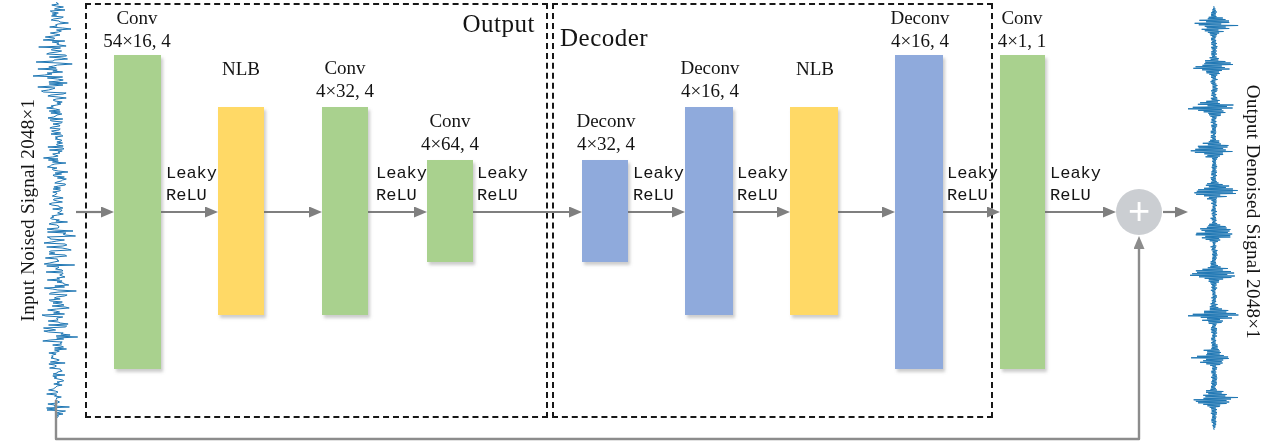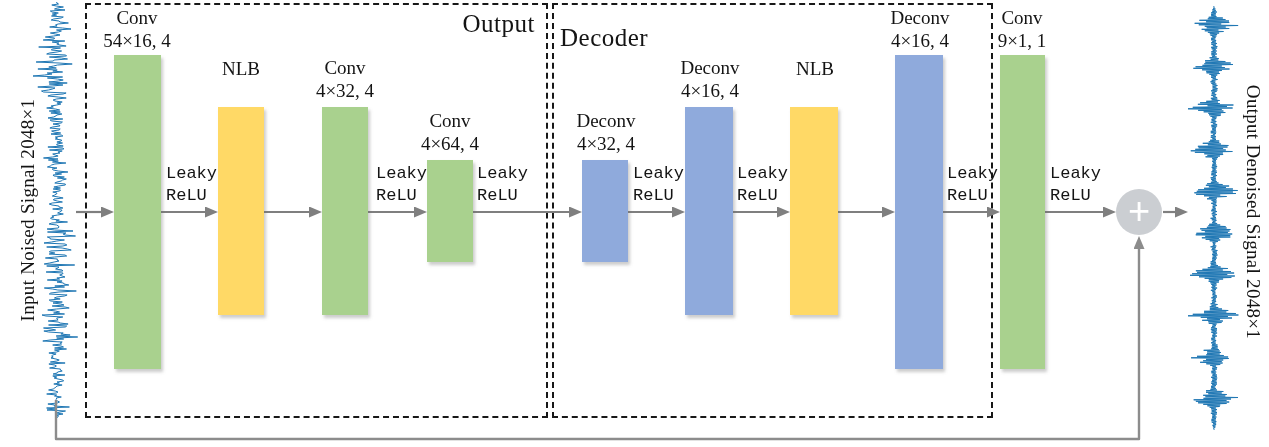--- a/index.html
+++ b/index.html
@@ -82,21 +82,21 @@
   <div class="block c-conv" style="left:1000px;top:55px;width:45px;height:314px"></div>
 
   <div class="blabel" style="left:137px;top:6px"><span>Conv</span><br><span>54×16, 4</span></div>
   <div class="blabel" style="left:241px;top:57px"><span>NLB</span></div>
   <div class="blabel" style="left:345px;top:56px"><span>Conv</span><br><span>4×32, 4</span></div>
   <div class="blabel" style="left:450px;top:109px"><span>Conv</span><br><span>4×64, 4</span></div>
   <div class="blabel" style="left:606px;top:109px"><span>Deconv</span><br><span>4×32, 4</span></div>
   <div class="blabel" style="left:710px;top:56px"><span>Deconv</span><br><span>4×16, 4</span></div>
   <div class="blabel" style="left:815px;top:57px"><span>NLB</span></div>
   <div class="blabel" style="left:920px;top:6px"><span>Deconv</span><br><span>4×16, 4</span></div>
-  <div class="blabel" style="left:1022px;top:6px"><span>Conv</span><br><span>9×1, 1</span></div>
+  <div class="blabel" style="left:1022px;top:6px"><span>Conv</span><br><span>4×1, 1</span></div>
 
   <div class="alabel" style="left:166px;top:163px"><span>Leaky</span><br><span>ReLU</span></div>
   <div class="alabel" style="left:376px;top:163px"><span>Leaky</span><br><span>ReLU</span></div>
   <div class="alabel" style="left:477px;top:163px"><span>Leaky</span><br><span>ReLU</span></div>
   <div class="alabel" style="left:633px;top:163px"><span>Leaky</span><br><span>ReLU</span></div>
   <div class="alabel" style="left:737px;top:163px"><span>Leaky</span><br><span>ReLU</span></div>
   <div class="alabel" style="left:947px;top:163px"><span>Leaky</span><br><span>ReLU</span></div>
   <div class="alabel" style="left:1050px;top:163px"><span>Leaky</span><br><span>ReLU</span></div>
 
   <div class="sumnode"><span>+</span></div>

